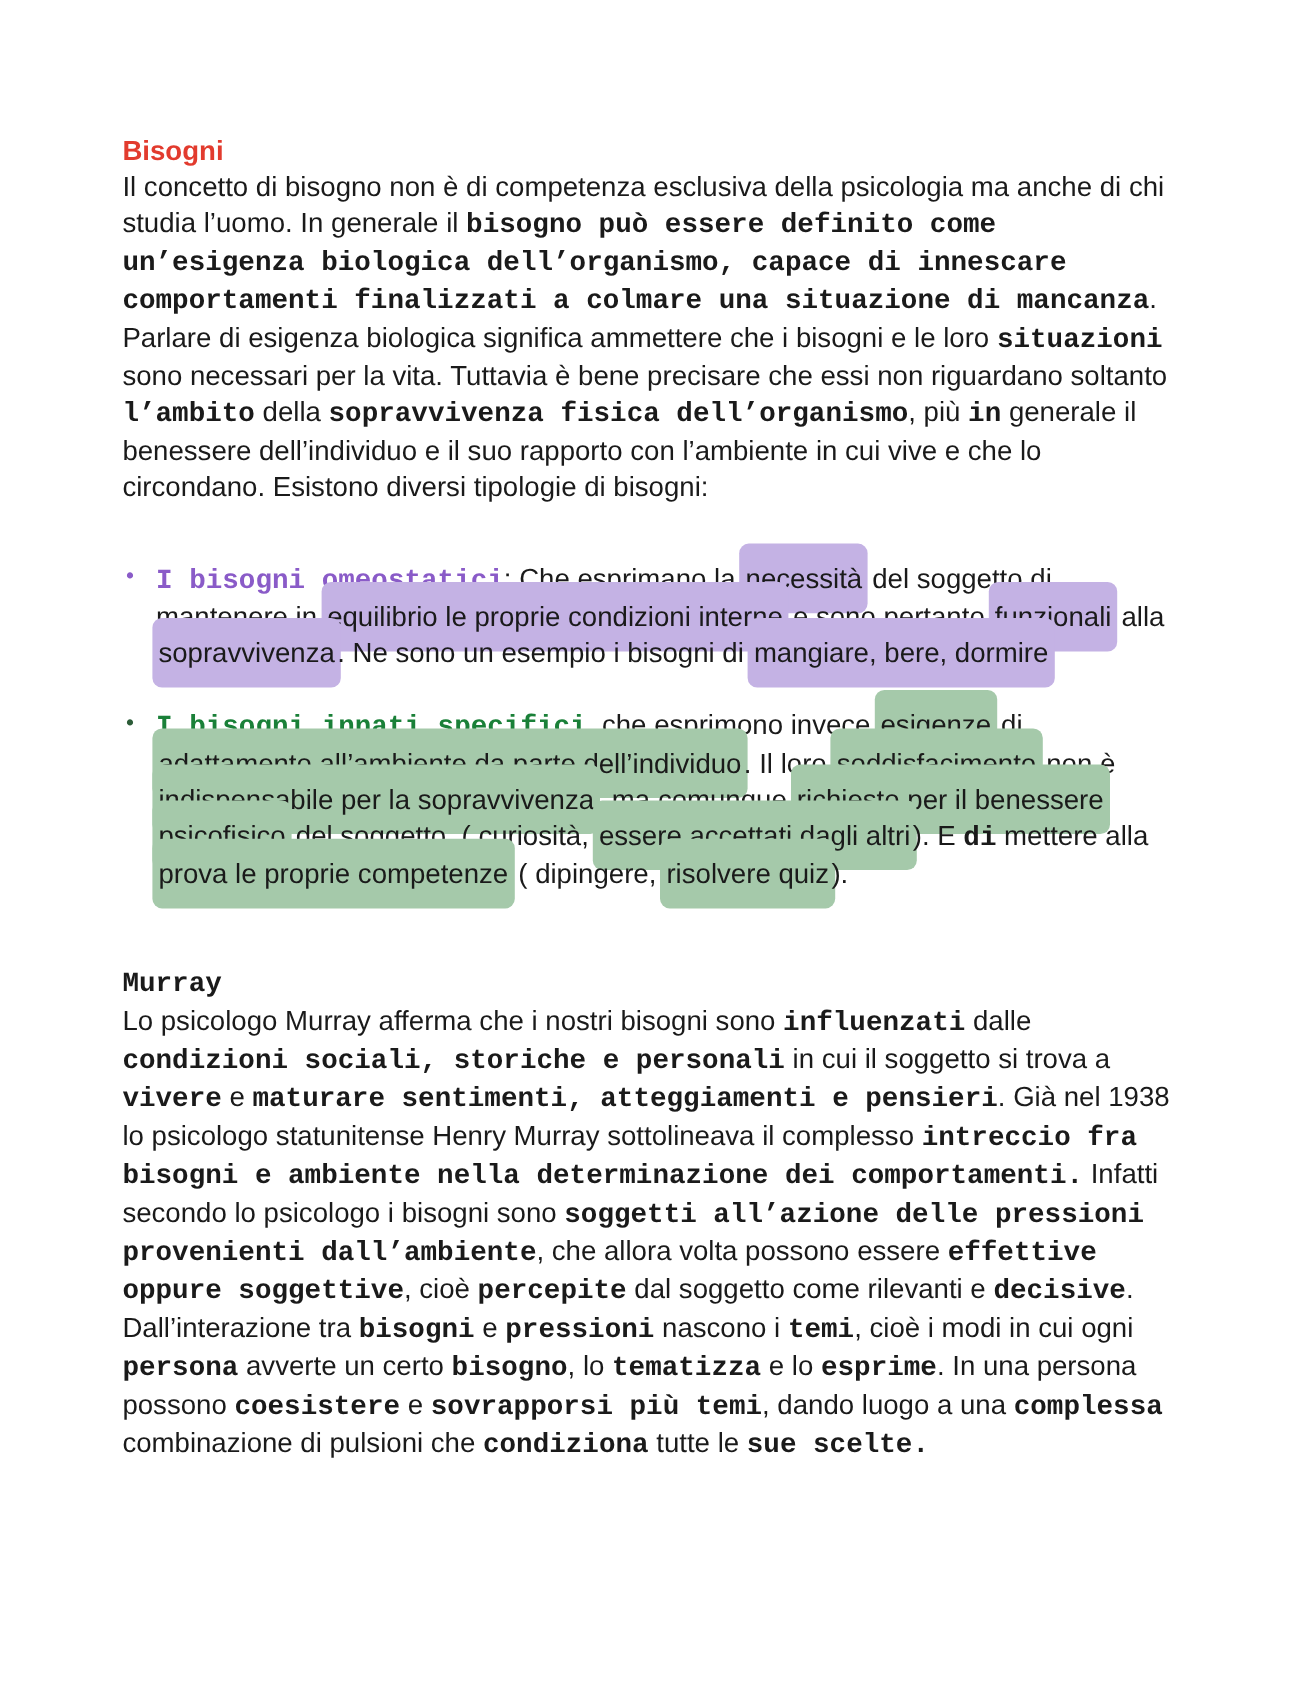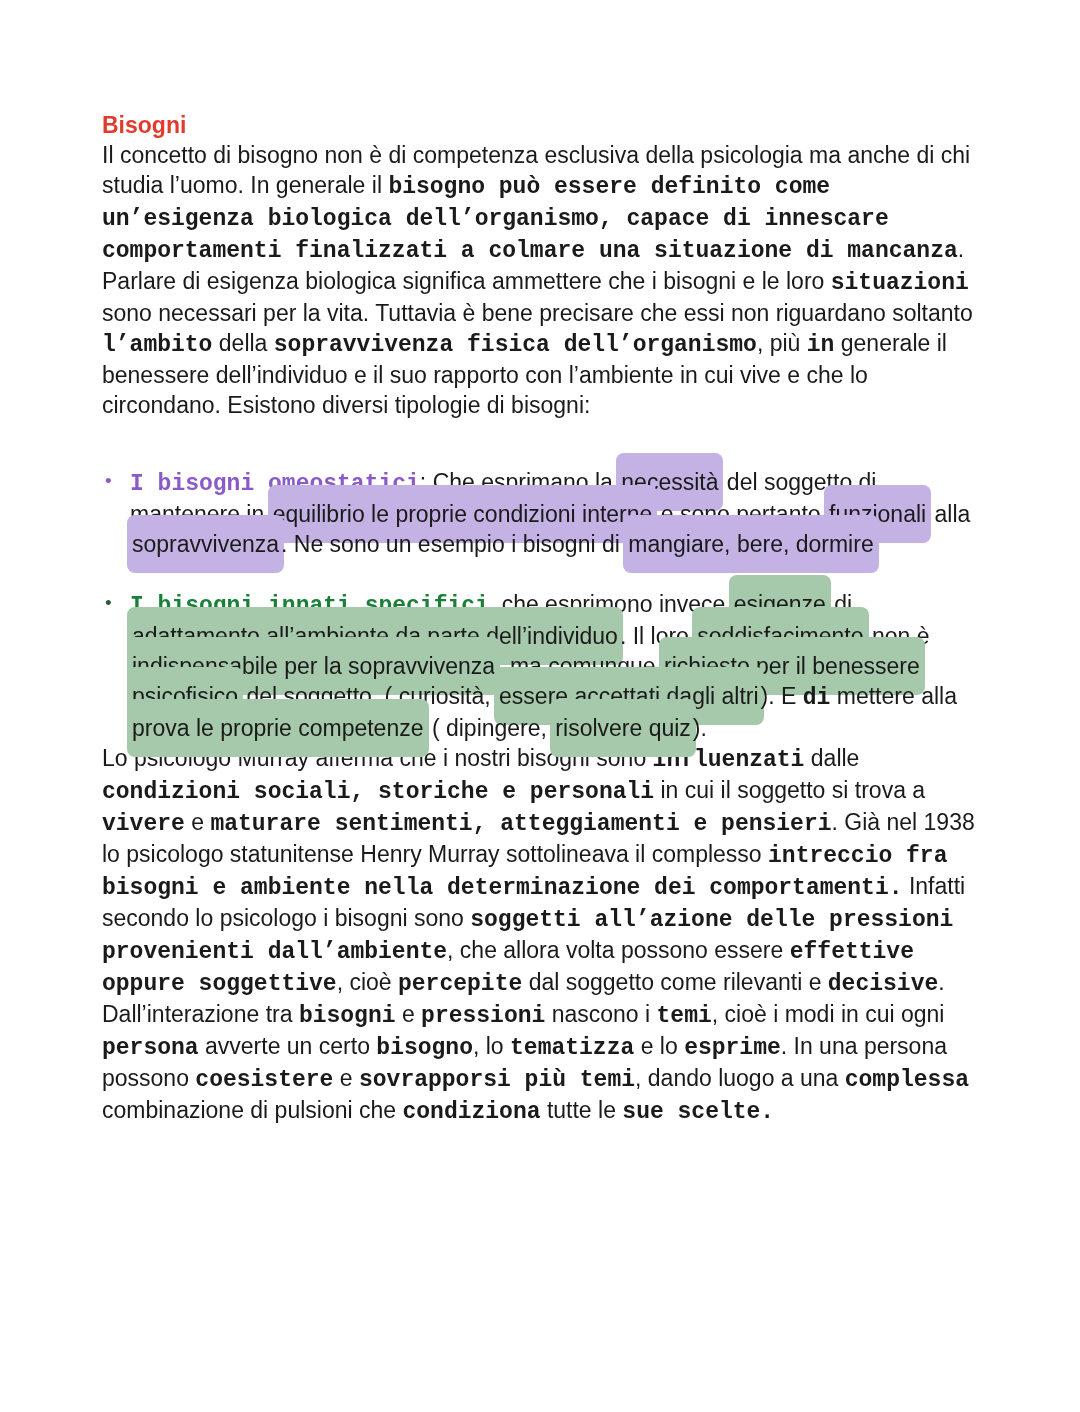--- a/index.html
+++ b/index.html
@@ -55,16 +55,17 @@
 </head>
 <body style="background: rgb(255, 255, 255); color: rgb(26, 26, 26);">
 
 <div class="page" data-name="document-page">
   <div class="doc" data-name="document-body">
     <h1 class="title" data-name="page-title" style="color: rgb(226, 59, 46);">Bisogni</h1>
     <div data-name="document-content">
         <div class="block" data-name="intro-paragraph"><span data-name="intro-paragraph-run">Il concetto di bisogno non è di competenza esclusiva della psicologia ma anche di chi studia l’uomo. In generale il </span><span data-name="intro-paragraph-run" class="b">bisogno può essere definito come un’esigenza biologica dell’organismo, capace di innescare comportamenti finalizzati a colmare una situazione di mancanza</span><span data-name="intro-paragraph-run">. Parlare di esigenza biologica significa ammettere che i bisogni e le loro </span><span data-name="intro-paragraph-run" class="b">situazioni</span><span data-name="intro-paragraph-run"> sono necessari per la vita. Tuttavia è bene precisare che essi non riguardano soltanto </span><span data-name="intro-paragraph-run" class="b">l’ambito</span><span data-name="intro-paragraph-run"> della </span><span data-name="intro-paragraph-run" class="b">sopravvivenza fisica dell’organismo</span><span data-name="intro-paragraph-run">, più </span><span data-name="intro-paragraph-run" class="b">in</span><span data-name="intro-paragraph-run"> generale il benessere dell’individuo e il suo rapporto con l’ambiente in cui vive e che lo circondano. Esistono diversi tipologie di bisogni:</span></div>
         <div class="block bullet" data-name="bullet-omeostatici"><span class="bullet-marker" data-name="bullet-marker" style="color: rgb(138, 91, 200);">•</span><span data-name="bullet-omeostatici-run" class="b" style="color: rgb(138, 91, 200);">I bisogni omeostatici</span><span data-name="bullet-omeostatici-run">: Che esprimano la </span><span data-name="bullet-omeostatici-run" class="hl" style="background-color: rgb(196, 178, 228);">necessità</span><span data-name="bullet-omeostatici-run"> del soggetto di mantenere in </span><span data-name="bullet-omeostatici-run" class="hl" style="background-color: rgb(196, 178, 228);">equilibrio le proprie condizioni interne</span><span data-name="bullet-omeostatici-run"> e sono pertanto </span><span data-name="bullet-omeostatici-run" class="hl" style="background-color: rgb(196, 178, 228);">funzionali</span><span data-name="bullet-omeostatici-run"> alla </span><span data-name="bullet-omeostatici-run" class="hl" style="background-color: rgb(196, 178, 228);">sopravvivenza</span><span data-name="bullet-omeostatici-run">. Ne sono un esempio i bisogni di </span><span data-name="bullet-omeostatici-run" class="hl" style="background-color: rgb(196, 178, 228);">mangiare, bere, dormire</span></div>
         <div class="block bullet" data-name="bullet-innati-specifici"><span class="bullet-marker" data-name="bullet-marker" style="color: rgb(44, 92, 56);">•</span><span data-name="bullet-innati-specifici-run" class="b" style="color: rgb(26, 128, 56);">I bisogni innati specifici</span><span data-name="bullet-innati-specifici-run">, che esprimono invece </span><span data-name="bullet-innati-specifici-run" class="hl" style="background-color: rgb(165, 201, 170);">esigenze</span><span data-name="bullet-innati-specifici-run"> di </span><span data-name="bullet-innati-specifici-run" class="hl" style="background-color: rgb(165, 201, 170);">adattamento all’ambiente da parte dell’individuo</span><span data-name="bullet-innati-specifici-run">. Il loro </span><span data-name="bullet-innati-specifici-run" class="hl" style="background-color: rgb(165, 201, 170);">soddisfacimento</span><span data-name="bullet-innati-specifici-run"> non è </span><span data-name="bullet-innati-specifici-run" class="hl" style="background-color: rgb(165, 201, 170);">indispensabile per la sopravvivenza</span><span data-name="bullet-innati-specifici-run">, ma comunque </span><span data-name="bullet-innati-specifici-run" class="hl" style="background-color: rgb(165, 201, 170);">richiesto per il benessere psicofisico</span><span data-name="bullet-innati-specifici-run"> del soggetto. ( curiosità, </span><span data-name="bullet-innati-specifici-run" class="hl" style="background-color: rgb(165, 201, 170);">essere accettati dagli altri</span><span data-name="bullet-innati-specifici-run">). E </span><span data-name="bullet-innati-specifici-run" class="b">di</span><span data-name="bullet-innati-specifici-run"> mettere alla </span><span data-name="bullet-innati-specifici-run" class="hl" style="background-color: rgb(165, 201, 170);">prova le proprie competenze</span><span data-name="bullet-innati-specifici-run"> ( dipingere, </span><span data-name="bullet-innati-specifici-run" class="hl" style="background-color: rgb(165, 201, 170);">risolvere quiz</span><span data-name="bullet-innati-specifici-run">).</span></div>
+        <div class="block" data-name="murray-heading"><span data-name="murray-heading-run" class="b">Murray</span></div>
         <div class="block" data-name="murray-paragraph"><span data-name="murray-paragraph-run">Lo psicologo Murray afferma che i nostri bisogni sono </span><span data-name="murray-paragraph-run" class="b">influenzati</span><span data-name="murray-paragraph-run"> dalle </span><span data-name="murray-paragraph-run" class="b">condizioni sociali, storiche e personali</span><span data-name="murray-paragraph-run"> in cui il soggetto si trova a </span><span data-name="murray-paragraph-run" class="b">vivere</span><span data-name="murray-paragraph-run"> e </span><span data-name="murray-paragraph-run" class="b">maturare sentimenti, atteggiamenti e pensieri</span><span data-name="murray-paragraph-run">. Già nel 1938 lo psicologo statunitense Henry Murray sottolineava il complesso </span><span data-name="murray-paragraph-run" class="b">intreccio fra bisogni e ambiente nella determinazione dei comportamenti.</span><span data-name="murray-paragraph-run"> Infatti secondo lo psicologo i bisogni sono </span><span data-name="murray-paragraph-run" class="b">soggetti all’azione delle pressioni provenienti dall’ambiente</span><span data-name="murray-paragraph-run">, che allora volta possono essere </span><span data-name="murray-paragraph-run" class="b">effettive oppure soggettive</span><span data-name="murray-paragraph-run">, cioè </span><span data-name="murray-paragraph-run" class="b">percepite</span><span data-name="murray-paragraph-run"> dal soggetto come rilevanti e </span><span data-name="murray-paragraph-run" class="b">decisive</span><span data-name="murray-paragraph-run">. Dall’interazione tra </span><span data-name="murray-paragraph-run" class="b">bisogni</span><span data-name="murray-paragraph-run"> e </span><span data-name="murray-paragraph-run" class="b">pressioni</span><span data-name="murray-paragraph-run"> nascono i </span><span data-name="murray-paragraph-run" class="b">temi</span><span data-name="murray-paragraph-run">, cioè i modi in cui ogni </span><span data-name="murray-paragraph-run" class="b">persona</span><span data-name="murray-paragraph-run"> avverte un certo </span><span data-name="murray-paragraph-run" class="b">bisogno</span><span data-name="murray-paragraph-run">, lo </span><span data-name="murray-paragraph-run" class="b">tematizza</span><span data-name="murray-paragraph-run"> e lo </span><span data-name="murray-paragraph-run" class="b">esprime</span><span data-name="murray-paragraph-run">. In una persona possono </span><span data-name="murray-paragraph-run" class="b">coesistere</span><span data-name="murray-paragraph-run"> e </span><span data-name="murray-paragraph-run" class="b">sovrapporsi più temi</span><span data-name="murray-paragraph-run">, dando luogo a una </span><span data-name="murray-paragraph-run" class="b">complessa</span><span data-name="murray-paragraph-run"> combinazione di pulsioni che </span><span data-name="murray-paragraph-run" class="b">condiziona</span><span data-name="murray-paragraph-run"> tutte le </span><span data-name="murray-paragraph-run" class="b">sue scelte.</span></div>
       </div>
   </div>
 </div>
 
 </body></html>

